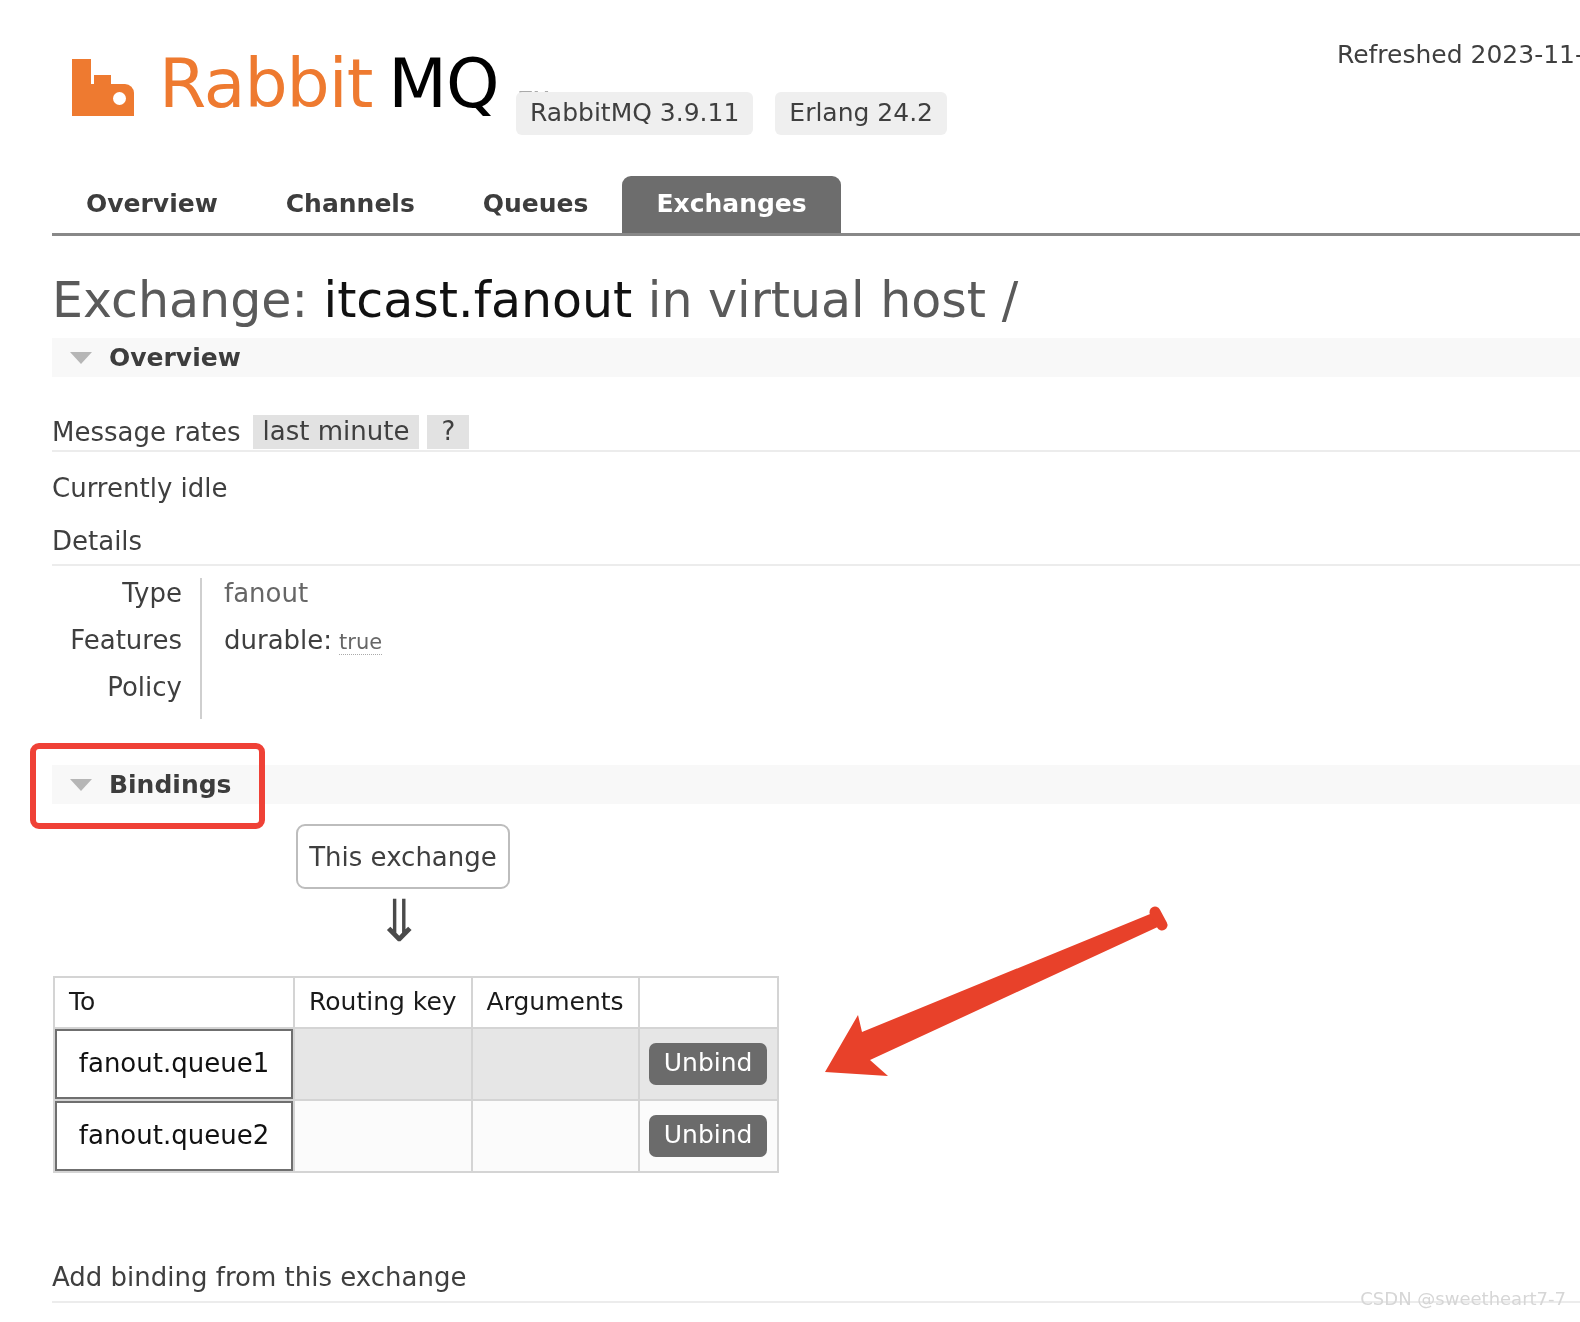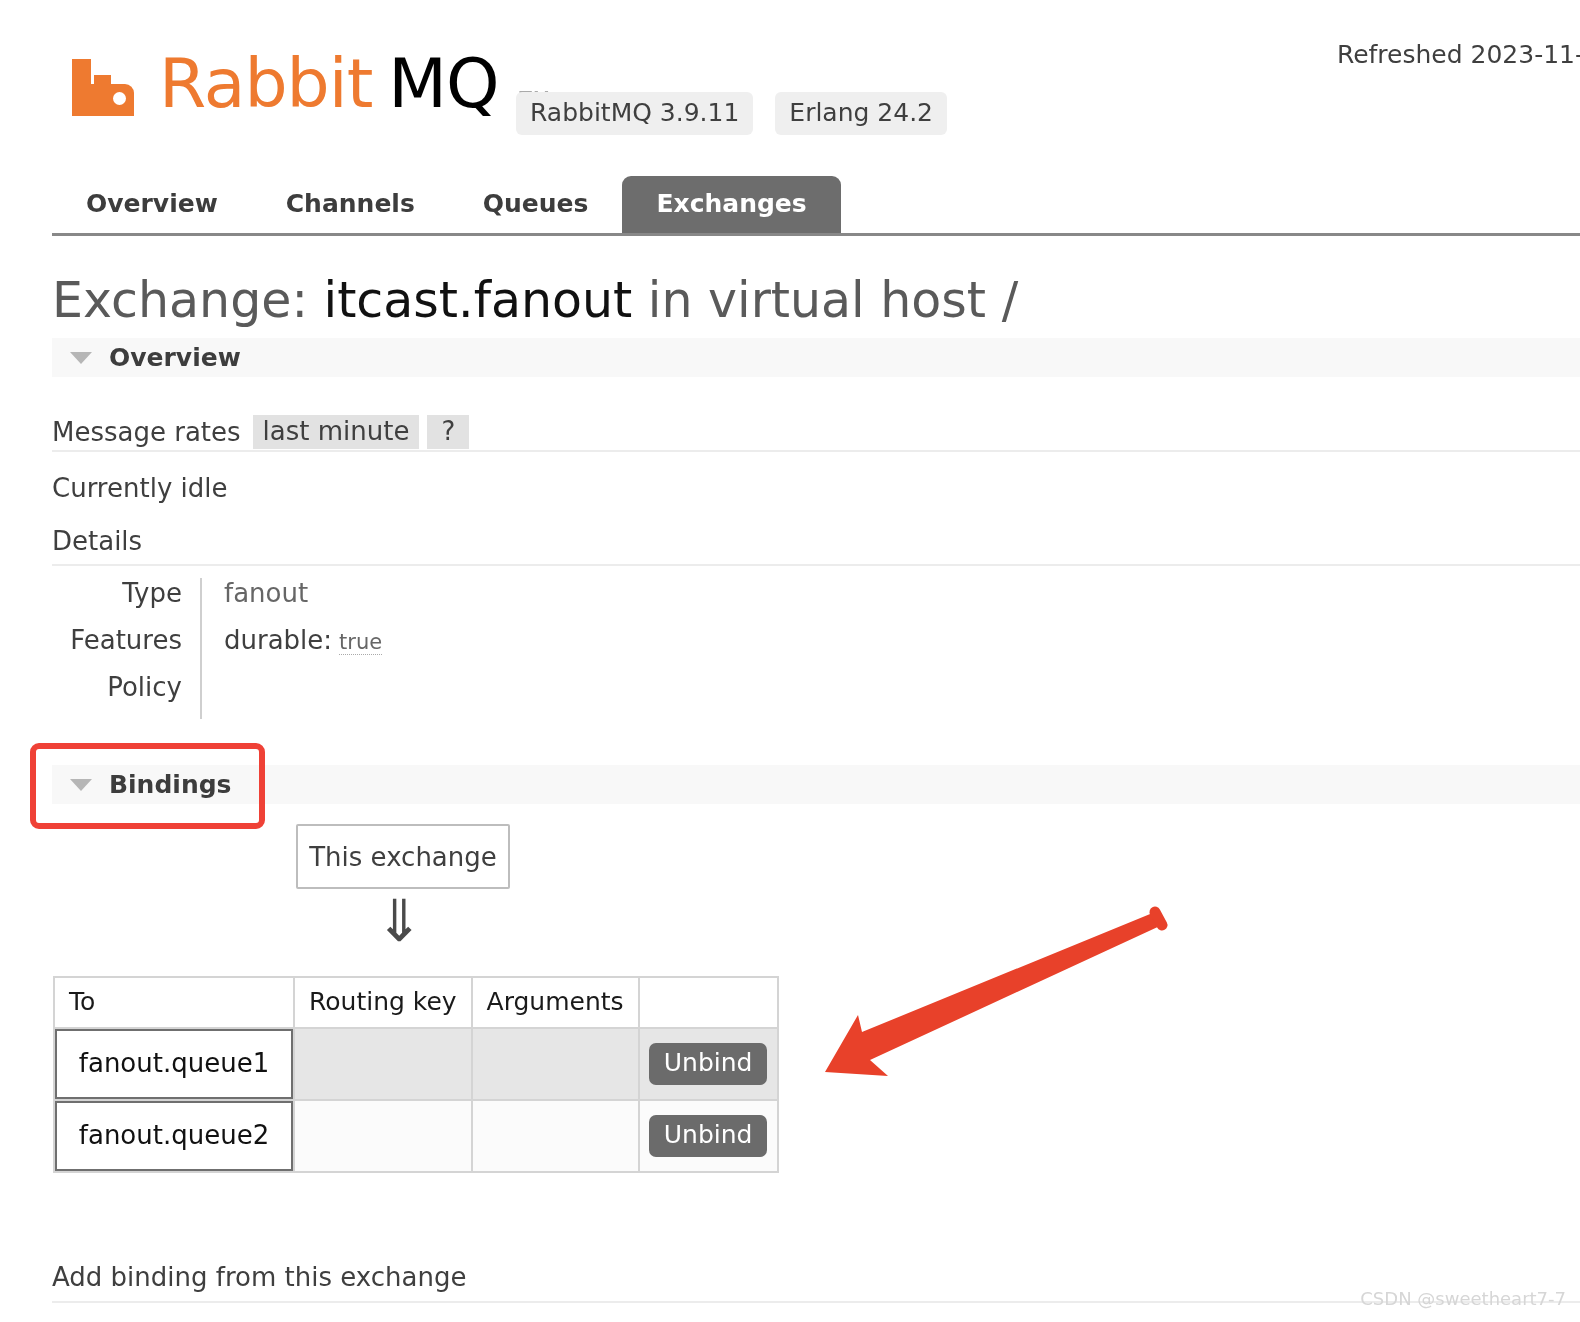--- a/index.html
+++ b/index.html
@@ -256,21 +256,21 @@
     z-index: 4;
   }
 
   .this-exchange {
     position: absolute;
     left: 296px;
     top: 824px;
     width: 214px;
     height: 65px;
     border: 2px solid #bdbdbd;
-    border-radius: 2px;
+    border-radius: 9px;
     background: #ffffff;
     display: flex;
     align-items: center;
     justify-content: center;
     font-size: 26px;
     color: #3f3f3f;
   }
   .dblarrow {
     position: absolute;
     left: 375px;

